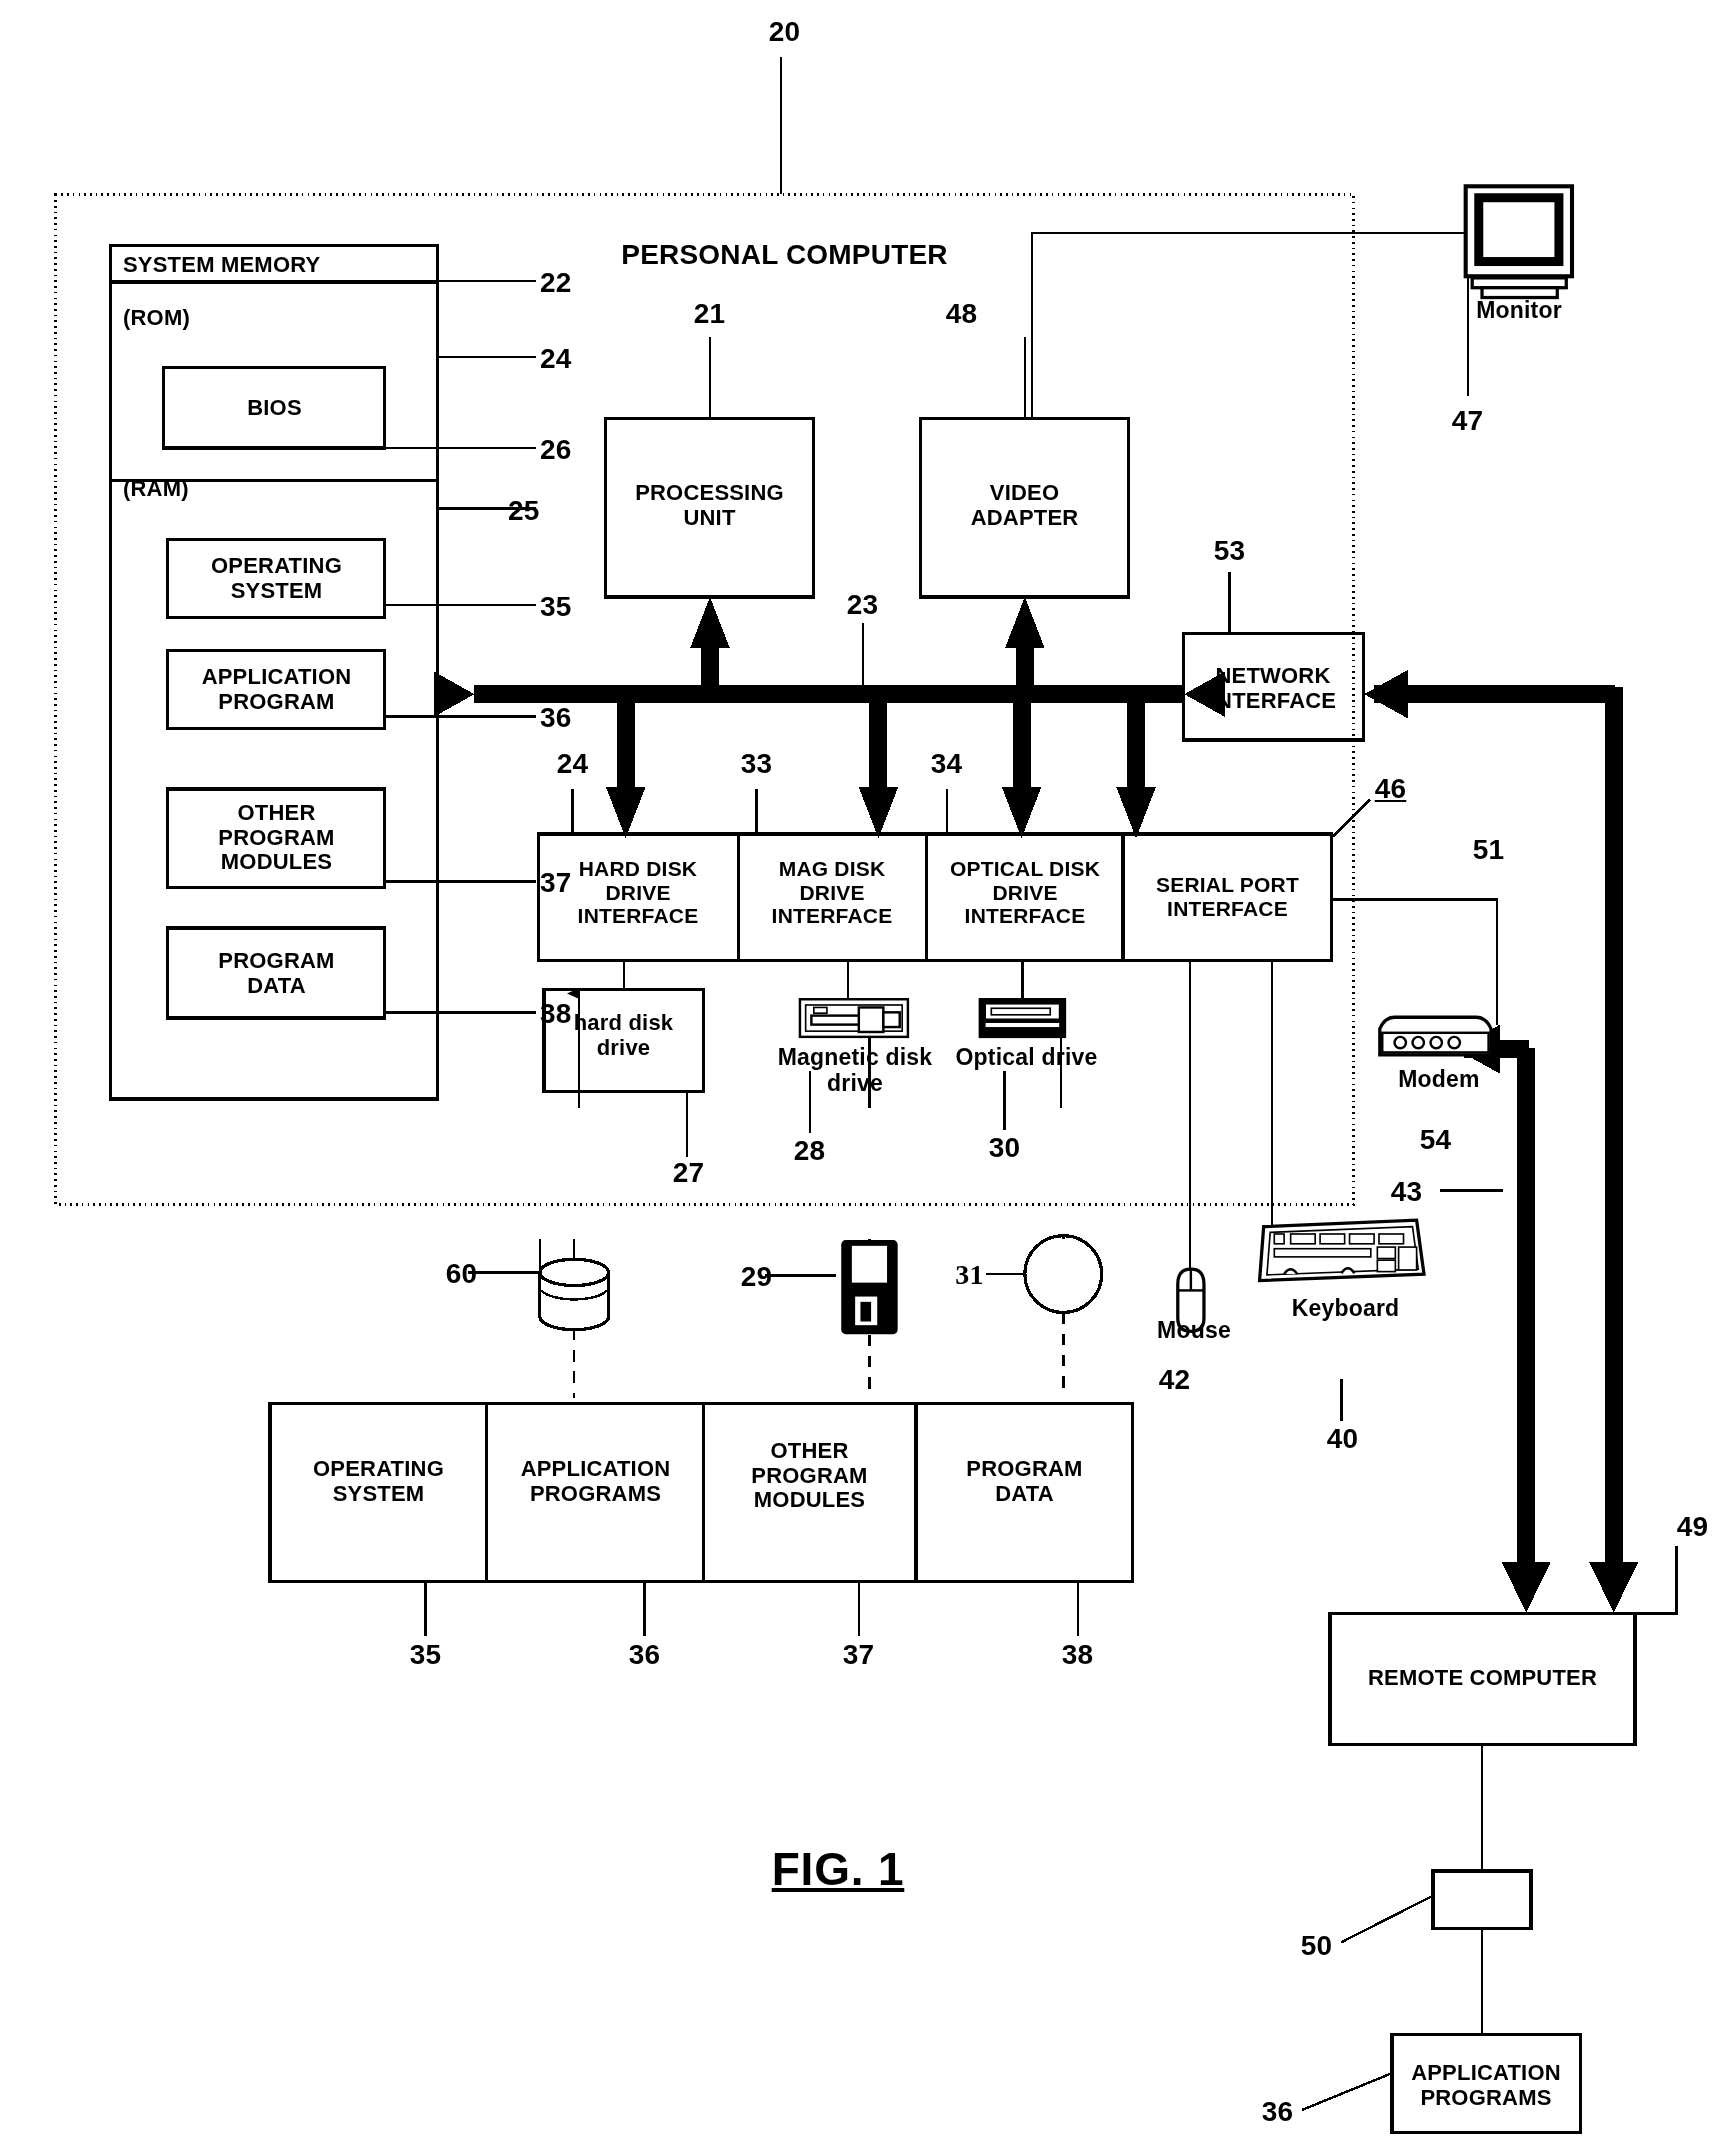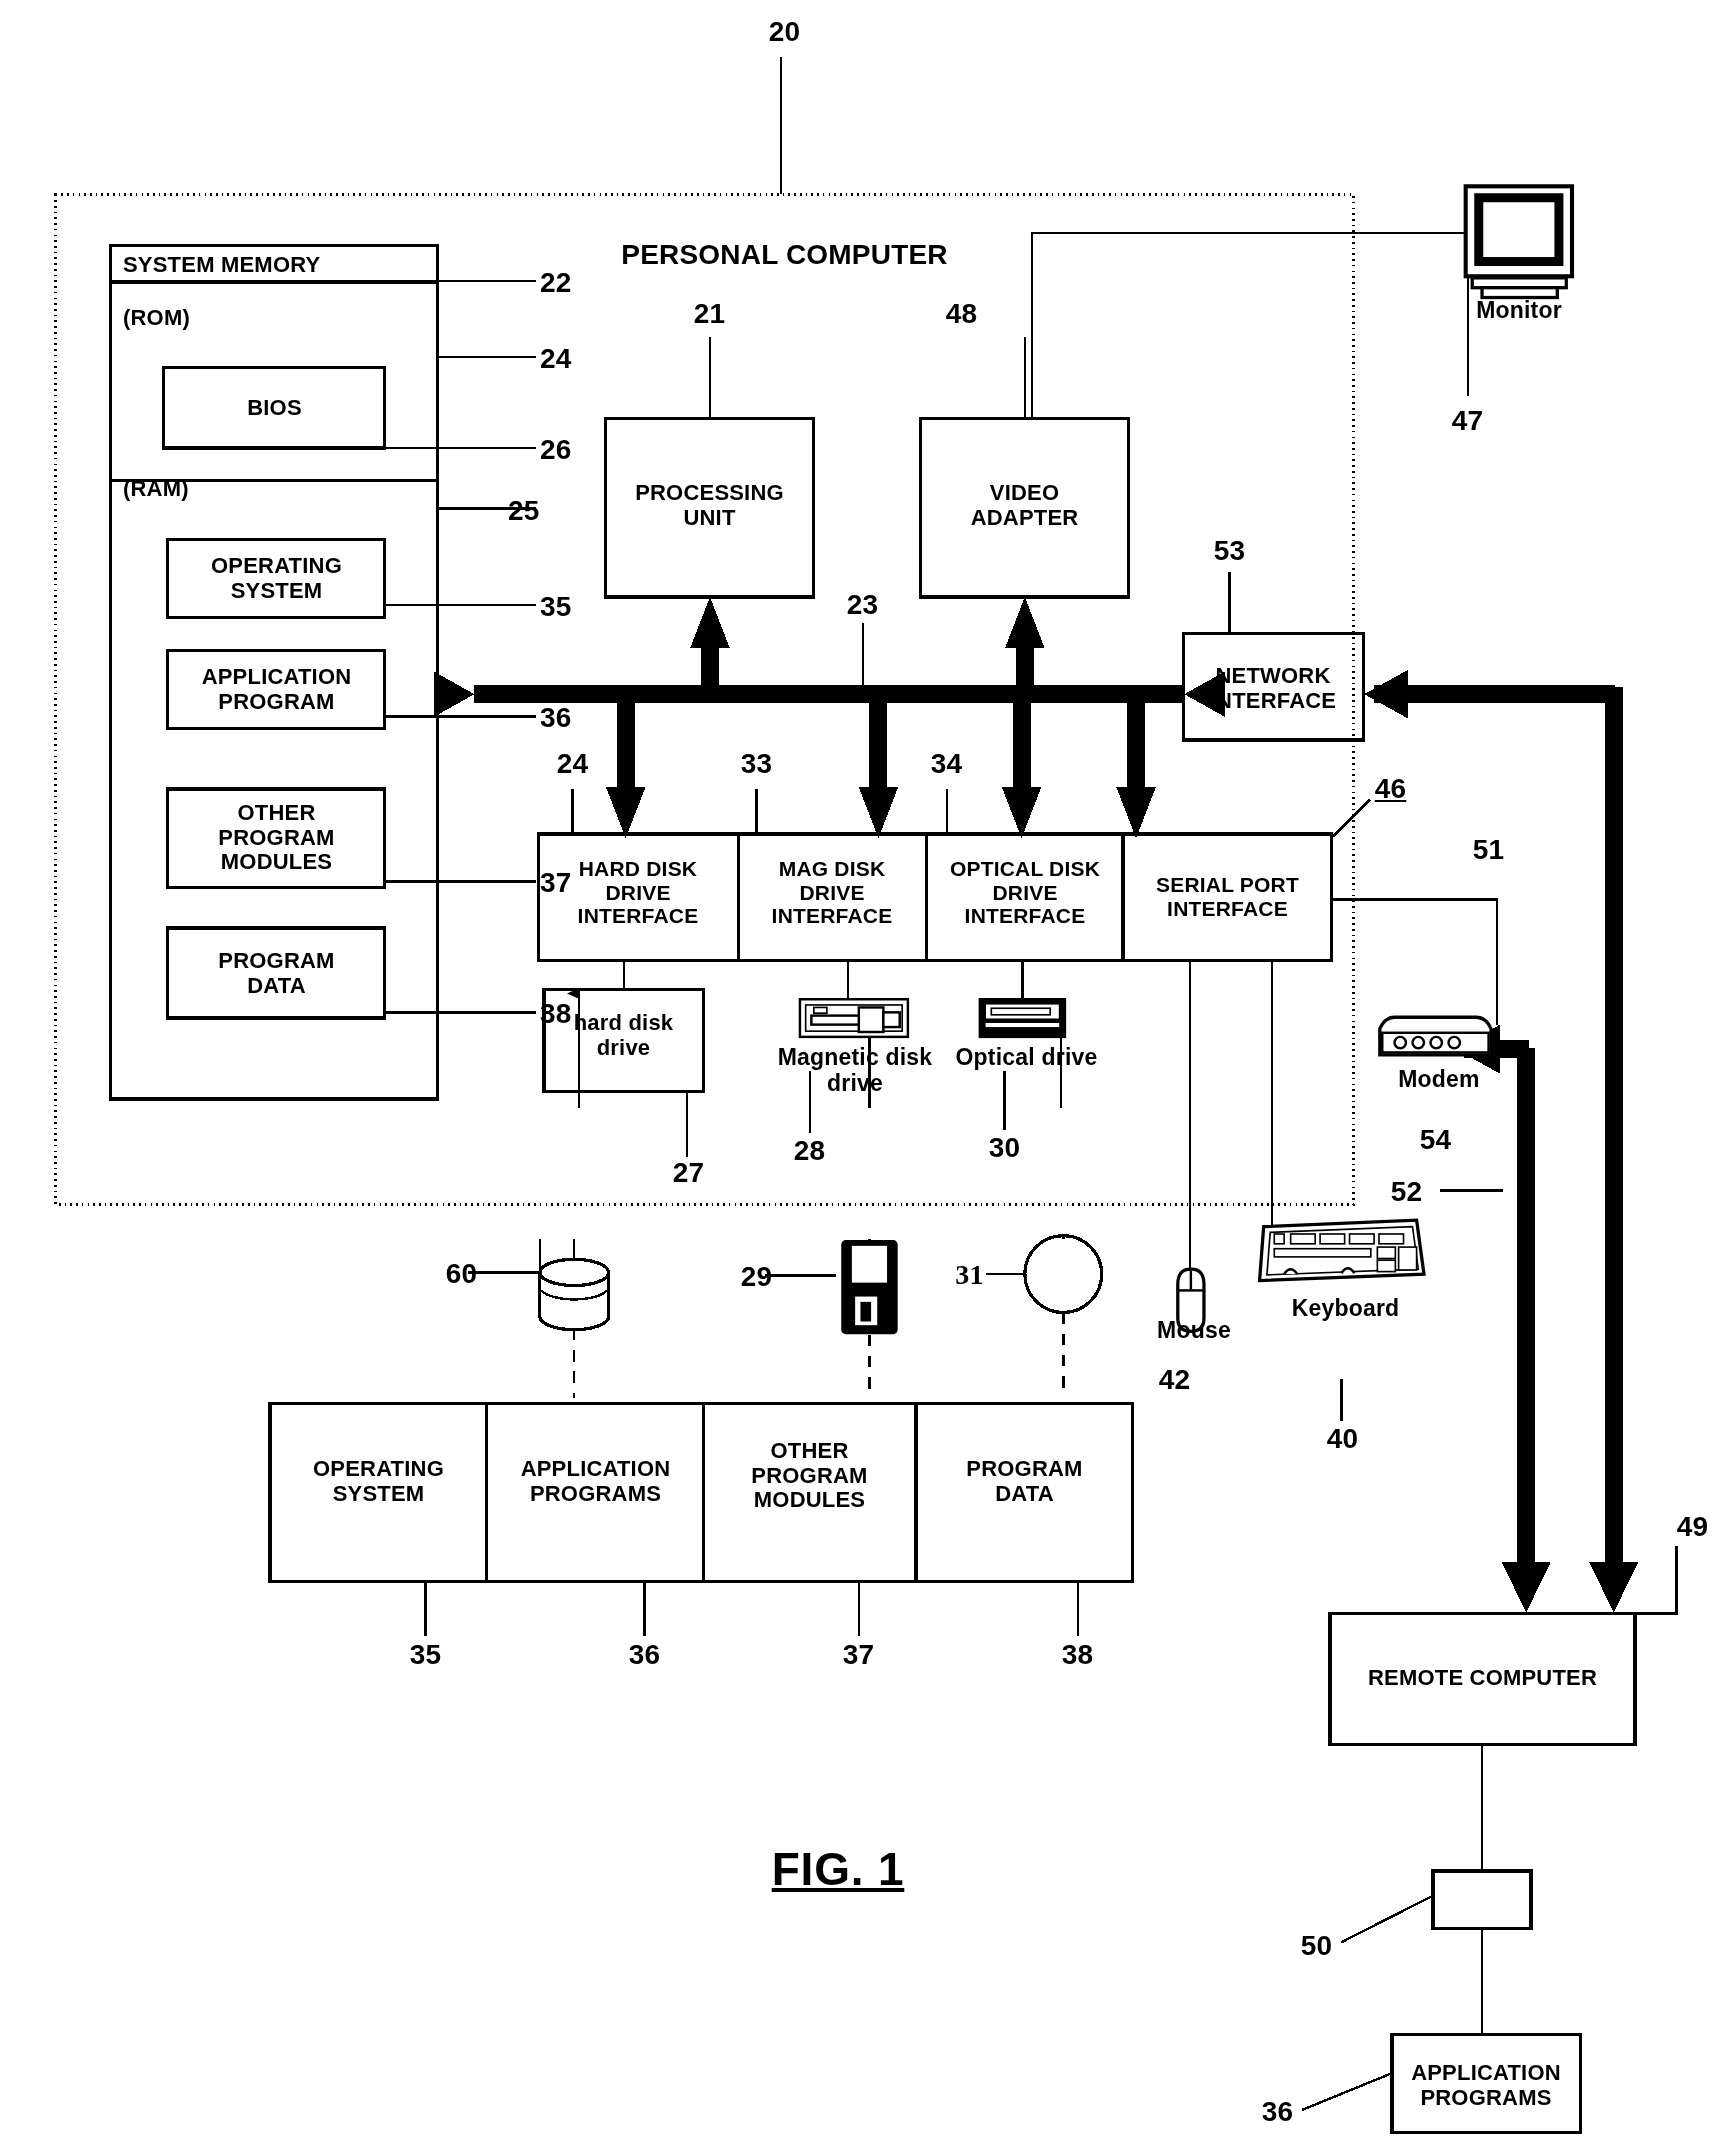--- a/index.html
+++ b/index.html
@@ -347,21 +347,21 @@
 <div class="t box-lbl" style="left: 703px; top: 1431px; width: 213px; white-space: pre;">OTHER
 PROGRAM
 MODULES</div>
 <div class="t ref" style="left: 834px; top: 1631px; width: 49px; white-space: pre;">37</div>
 
 <div class="t box-lbl" style="left: 916px; top: 1449px; width: 217px; white-space: pre;">PROGRAM
 DATA</div>
 <div class="t ref" style="left: 1053px; top: 1631px; width: 49px; white-space: pre;">38</div>
 
 <div class="t ref" style="left: 1464px; top: 826px; width: 49px; white-space: pre;">51</div>
-<div class="t ref" style="left: 1382px; top: 1168px; width: 49px; white-space: pre;">52</div>
+<div class="t ref" style="left: 1382px; top: 1168px; width: 49px; white-space: pre;">43</div>
 
 <div class="t box-lbl" style="left: 1330px; top: 1658px; width: 305px; white-space: pre;">REMOTE COMPUTER</div>
 <div class="t ref" style="left: 1668px; top: 1503px; width: 49px; white-space: pre;">49</div>
 
 <div class="t ref" style="left: 1292px; top: 1922px; width: 49px; white-space: pre;">50</div>
 
 <div class="t box-lbl" style="left: 1392px; top: 2053px; width: 188px; white-space: pre;">APPLICATION
 PROGRAMS</div>
 <div class="t ref" style="left: 1253px; top: 2088px; width: 49px; white-space: pre;">36</div>
 

